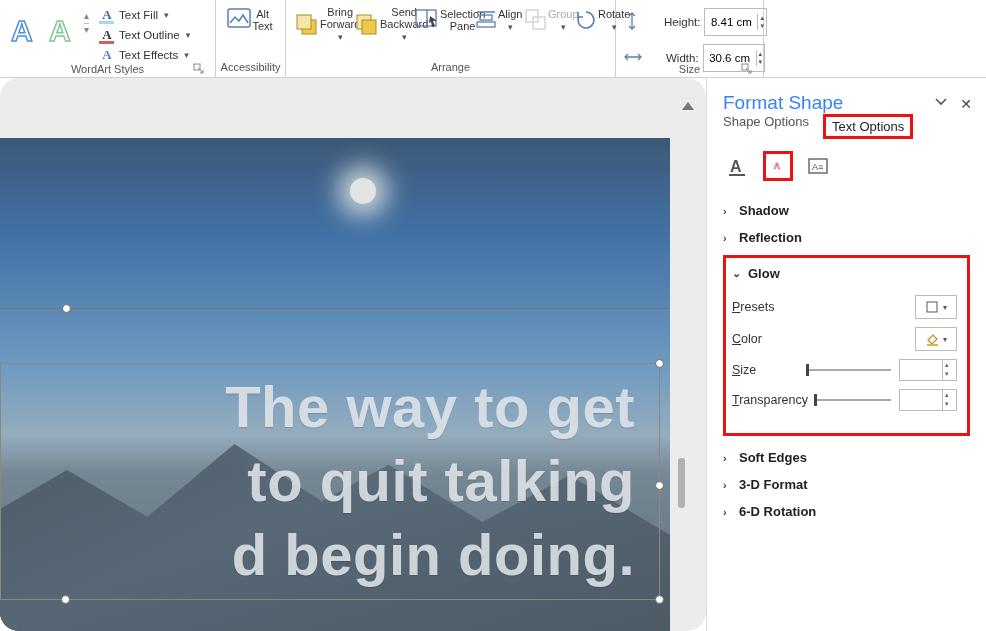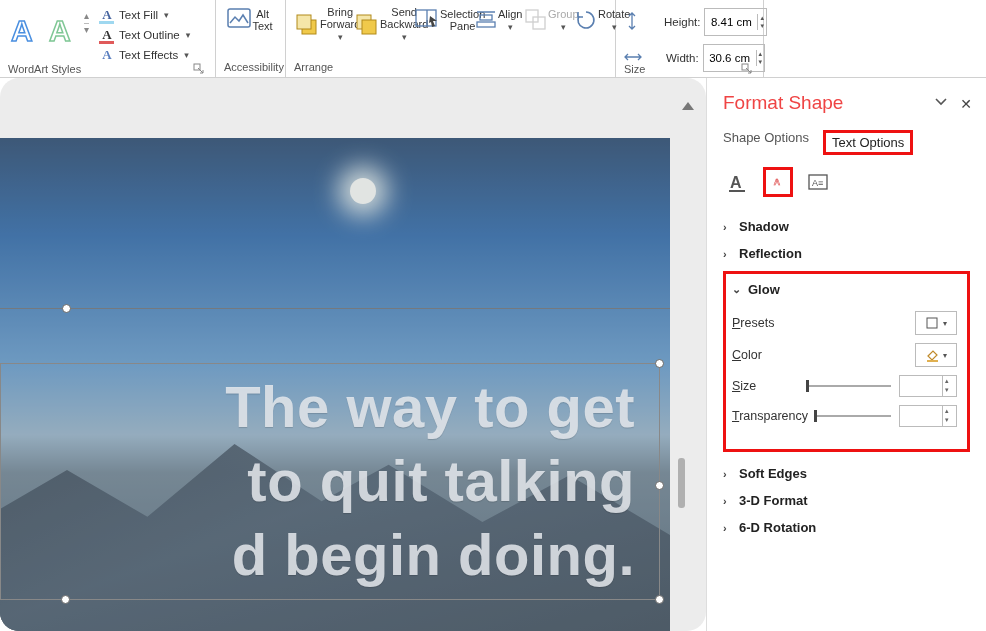--- a/index.html
+++ b/index.html
@@ -2,21 +2,21 @@
 <html><head>
 <meta charset="utf-8">
 <style>
   * { box-sizing: border-box; margin: 0; padding: 0; font-family: "Segoe UI", Arial, sans-serif; }
   body { background: #fff; width: 986px; height: 631px; overflow: hidden; position: relative; font-size: 12px; color: #333; }
 
   
   .ribbon { display: flex; height: 78px; border-bottom: 1px solid #d0d0d0; }
   .ribbon-group { position: relative; padding: 4px 8px 0 8px; display: flex; flex-direction: column; justify-content: space-between; }
   .ribbon-group.divider { border-right: 1px solid #d0d0d0; }
-  .group-label-bar { display: flex; align-items: center; height: 18px; padding-bottom: 2px; font-size: 11px; color: #555; position: relative; width: 100%; }
+  .group-label-bar { display: flex; align-items: center; justify-content: center; height: 18px; padding-bottom: 2px; font-size: 11px; color: #555; position: relative; width: 100%; }
   .group-label-bar .launcher { position: absolute; right: 2px; bottom: 2px; width: 12px; height: 12px; color: #777; }
   .ribbon-content { display: flex; align-items: flex-start; gap: 8px; height: 58px; }
 
   
   .wa-style { width: 30px; height: 45px; display: flex; align-items: center; justify-content: center; margin-top:4px; }
   .wa-style.blue svg text { fill: none; stroke: #4a8fe0; stroke-width: 1.5; }
   .wa-style.green svg text { fill: none; stroke: #7fc795; stroke-width: 1.5; }
   .wa-textmenu { display: flex; flex-direction: column; gap: 2px; padding-top:2px; }
   .tmenu-item { display: flex; align-items: center; gap: 4px; font-size: 11.5px; cursor: pointer; padding: 1px 2px; }
   .tmenu-item .drop { margin-left: 2px; font-size: 9px; color:#555; }
@@ -52,21 +52,21 @@
   
   .textbox { position:absolute; left:0px; top:225px; width:660px; border:1px solid #888; }
   .textbox .txt { color: rgba(230,234,238,0.85); font-weight:900; font-size:58px; line-height:1.28; text-align:right; padding: 6px 24px 6px 0; letter-spacing:0.5px; text-shadow: 0 1px 1px rgba(0,0,0,0.15); }
   .handle { position:absolute; width:9px; height:9px; background:#fff; border:1px solid #666; border-radius:50%; }
 
   
   .pane-scroll-thumb { position:absolute; top:380px; left:678px; width:7px; height:50px; background:#b0b0b0; border-radius:3px; }
 
   
   .side-pane { width:280px; border-left:1px solid #ddd; padding:14px 16px 0 16px; background:#fff; position:relative; }
-  .pane-title { font-size:19px; color:#ef4444; margin-bottom:16px; }
+  .pane-title { font-size:19px; color:#3b82f6; margin-bottom:0; }
   .pane-close { position:absolute; top:18px; right:14px; cursor:pointer; color:#444; font-size:14px;}
   .pane-min  { position:absolute; top:18px; right:38px; cursor:pointer; color:#444; }
   .pane-tabs { display:flex; gap:14px; font-size:13px; margin-bottom:12px; }
   .pane-tabs span { cursor:pointer; color:#555; }
   .pane-tabs span.active { color:#222; }
   .red-box { border:3px solid #e11; padding:2px 6px; }
   .icon-row { display:flex; gap:10px; margin-bottom:16px; }
   .icon-tab { width:30px; height:30px; display:flex; align-items:center; justify-content:center; cursor:pointer; position:relative; }
   .icon-tab svg { width:22px; height:22px; }
 

